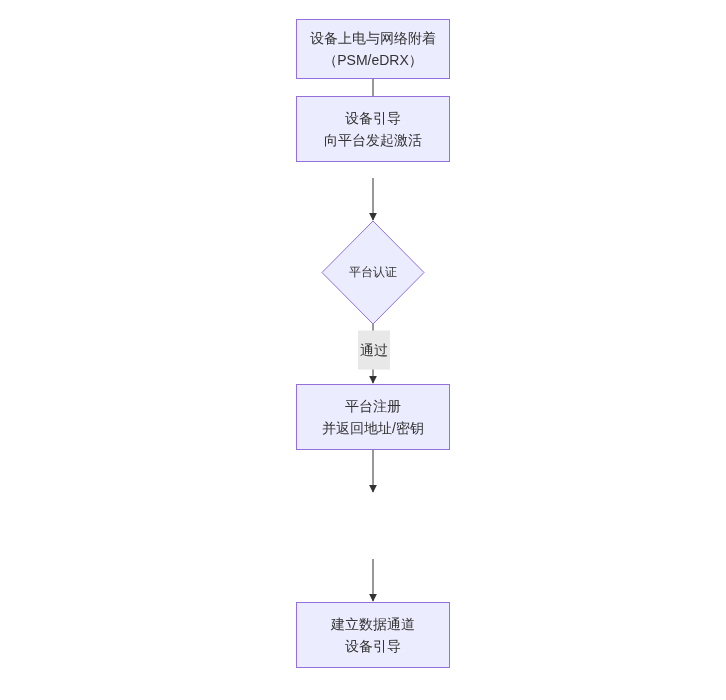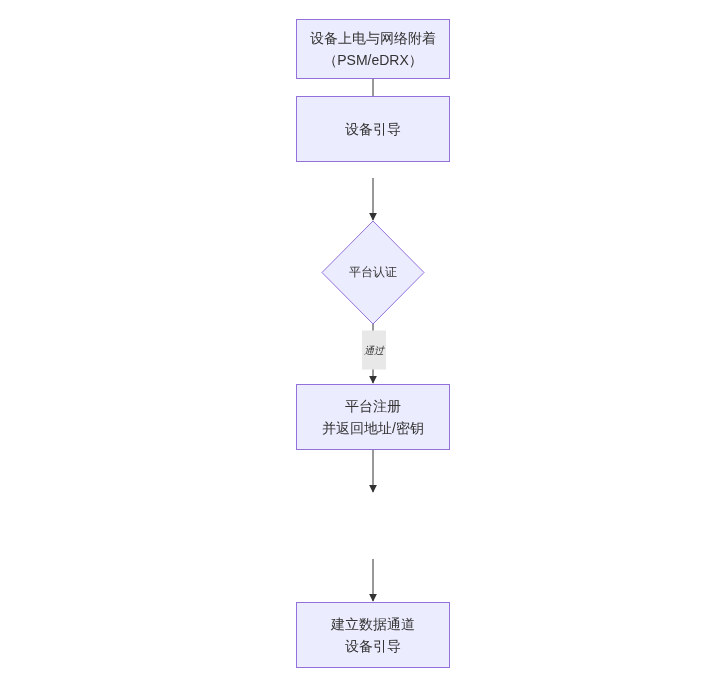--- a/index.html
+++ b/index.html
@@ -25,23 +25,22 @@
     background:var(--node-fill);border:1px solid var(--node-border);
     display:flex;flex-direction:column;align-items:center;justify-content:center;
     font-size:14px;line-height:22px;text-align:center;
   }
   .diamond-label{
     position:absolute;left:373px;top:272px;transform:translate(-50%,-50%);
     font-size:12px;white-space:nowrap;
   }
   .edge-label{
     position:absolute;left:374px;top:350px;transform:translate(-50%,-50%);
-    background:var(--edge-label-bg);padding:10px 2px;font-size:10px;line-height:19px;
+    background:var(--edge-label-bg);padding:10px 2px;font-size:14px;line-height:19px;
     white-space:nowrap;
-    font-style:italic;
   }
 </style>
 </head>
 <body>
 
 <div class="canvas">
 
   <svg class="edge-layer" width="726" height="700" viewBox="0 0 726 700">
     <defs>
       <marker id="arrowhead" viewBox="0 0 10 10" refX="9" refY="5" markerWidth="8" markerHeight="8" orient="auto">
@@ -58,20 +57,21 @@
     <polygon class="diamond-poly" points="373,221 424,272.5 373,324 322,272.5"></polygon>
   </svg>
 
   <div class="node" style="top:19px;height:60px">
     <span>设备上电与网络附着</span>
     <span>（PSM/eDRX）</span>
   </div>
 
   <div class="node" style="top:96px;height:66px">
     <span>设备引导</span>
+    <span>向平台发起激活</span>
   </div>
 
   <div class="diamond-label">平台认证</div>
 
   <div class="edge-label">通过</div>
 
   <div class="node" style="top:384px;height:66px">
     <span>平台注册</span>
     <span>并返回地址/密钥</span>
   </div>

